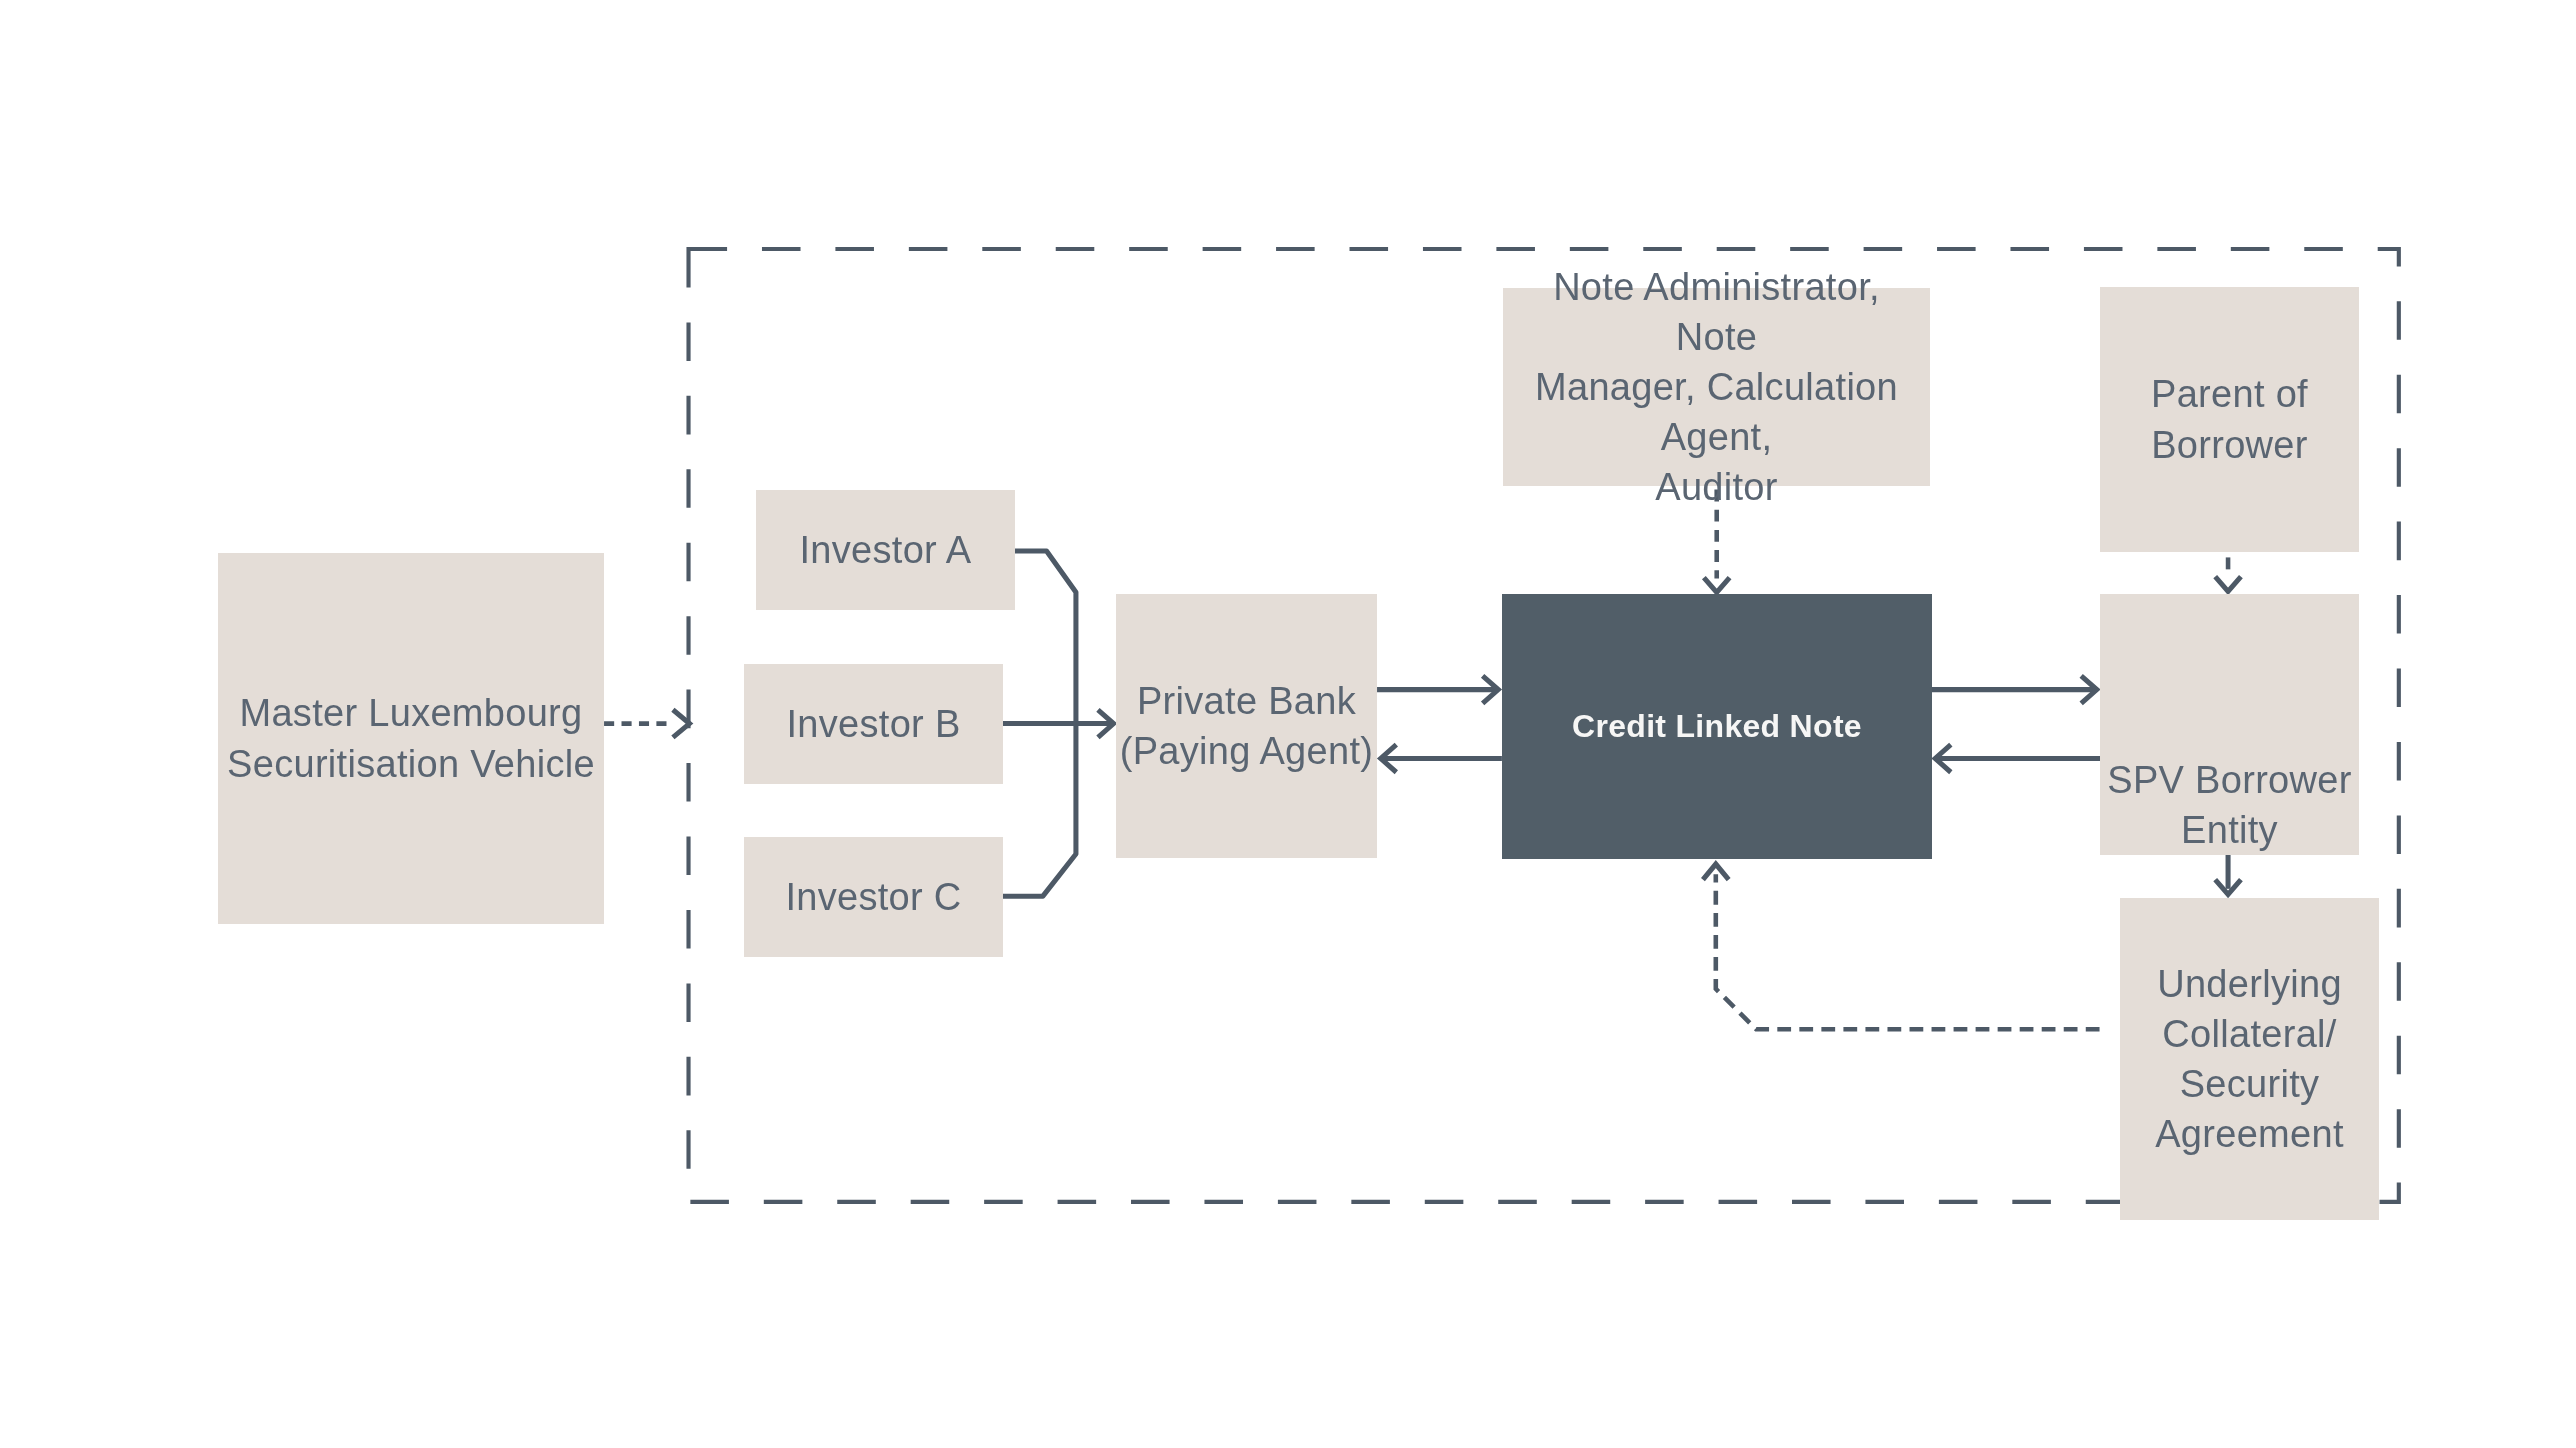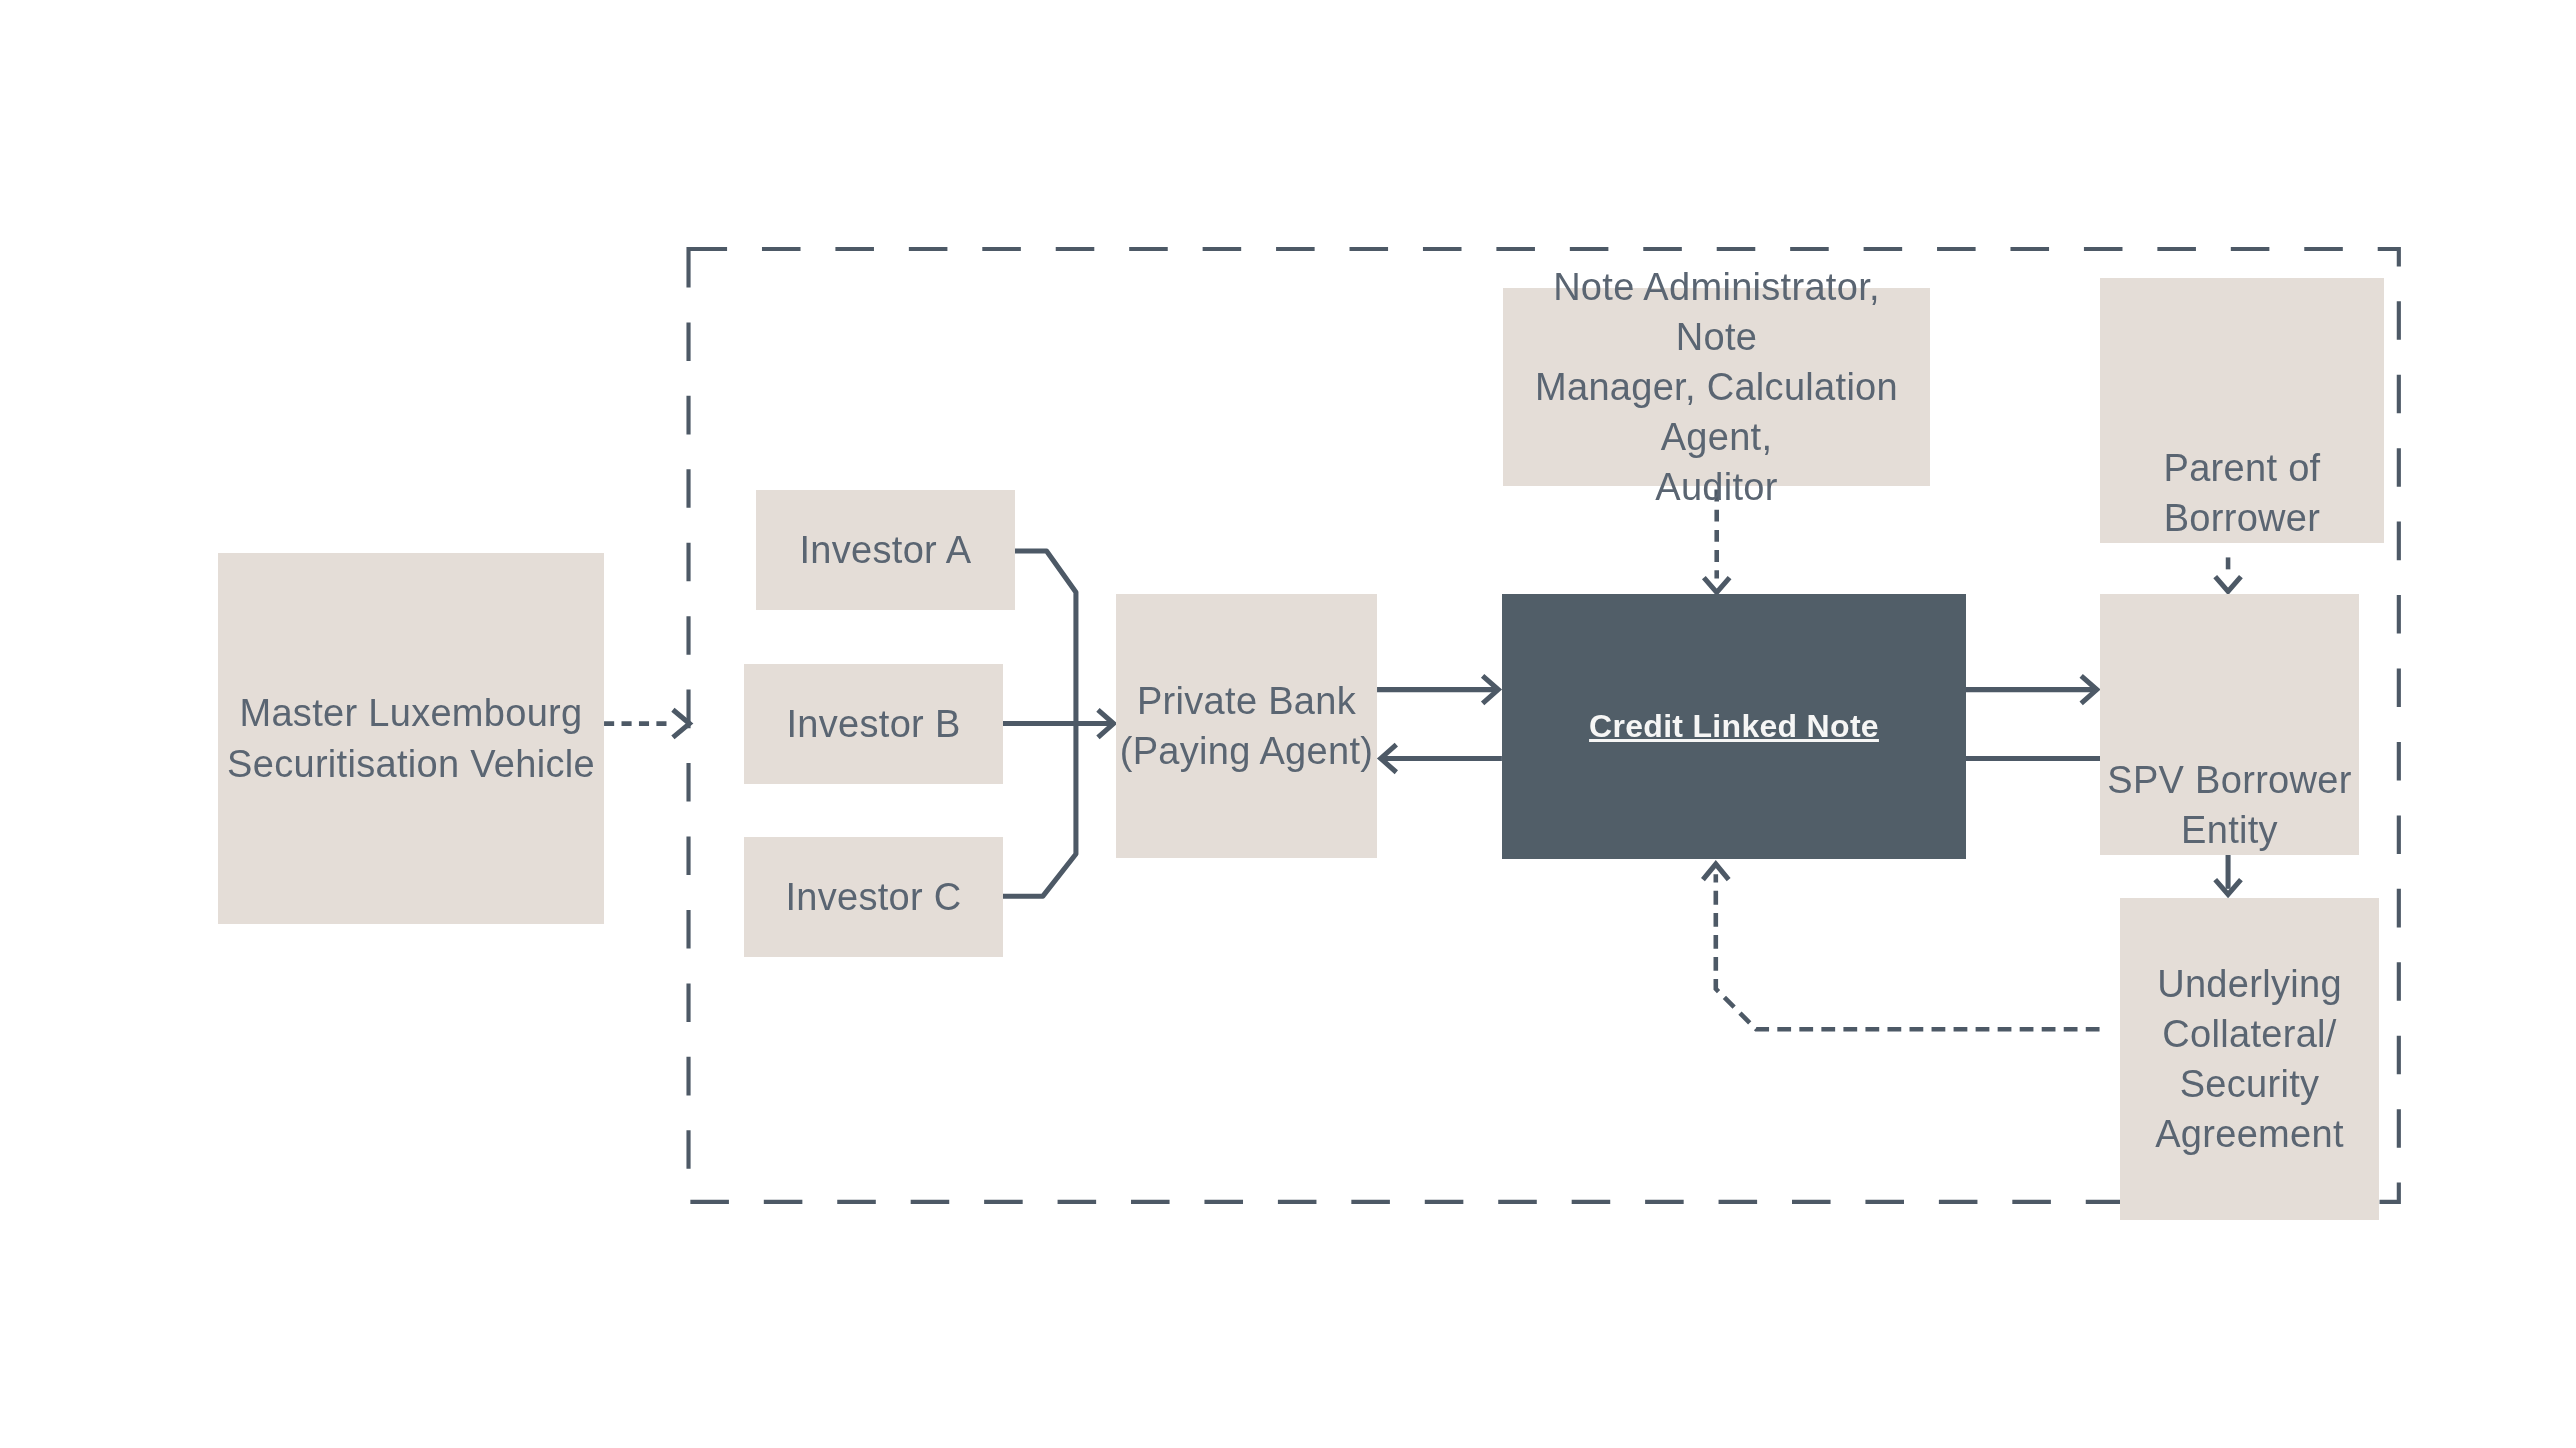--- a/index.html
+++ b/index.html
@@ -27,23 +27,23 @@
   }
   .node span{white-space:pre-wrap;}
   .node.dark{background:var(--dark-fill);color:var(--light-text);font-weight:600;font-size:32px;}
 
   
   #master        {left:218px;  top:553px; width:386px; height:371px;}
   #investor-a    {left:756px;  top:490px; width:259px; height:120px;}
   #investor-b    {left:744px;  top:664px; width:259px; height:120px;}
   #investor-c    {left:744px;  top:837px; width:259px; height:120px;}
   #private-bank  {left:1116px; top:594px; width:261px; height:264px;}
-  #cln           {left:1502px; top:594px; width:464px; height:265px;text-decoration:underline;}
+  #cln           {left:1502px; top:594px; width:430px; height:265px;}
   #note-admin    {left:1503px; top:288px; width:427px; height:198px;}
-  #parent        {left:2100px; top:278px; width:284px; height:265px;align-items:flex-end;}
+  #parent        {left:2100px; top:287px; width:259px; height:265px;}
   #spv           {left:2100px; top:594px; width:259px; height:261px;align-items:flex-end;}
   #underlying    {left:2100px; top:898px; width:259px; height:322px;margin-left:20px;}
 
   
   .shaft{stroke:var(--line);stroke-width:5.5;fill:none;}
   .bracket{stroke-linejoin:round;}
   .dashed{stroke:var(--line);stroke-width:5;fill:none;stroke-dasharray:13 9;}
   .dash-short{stroke-dasharray:11 8;}
   .dotted{stroke-dasharray:15 9;}
   .chev{stroke:var(--line);stroke-width:5.5;fill:none;stroke-linejoin:miter;}

